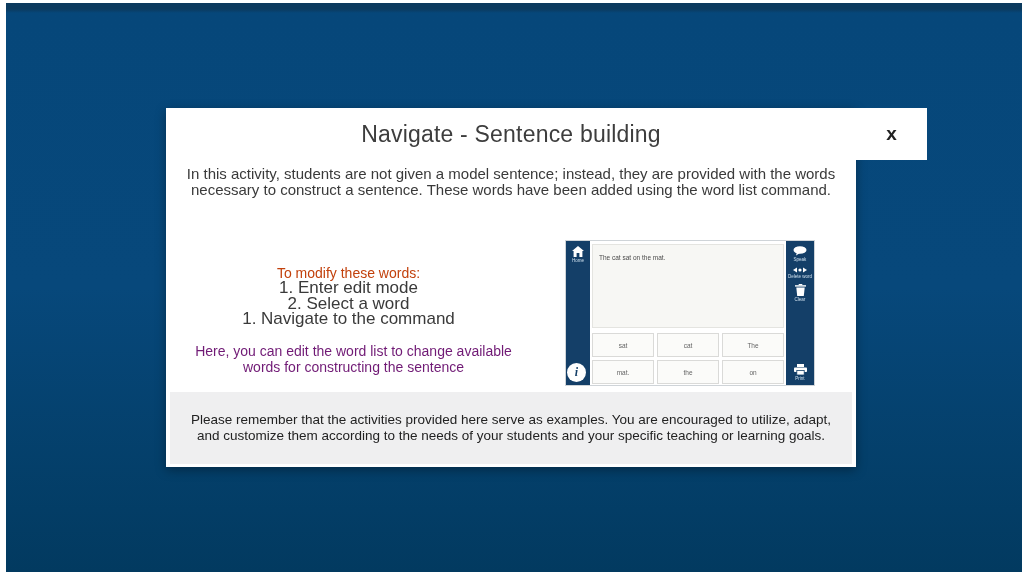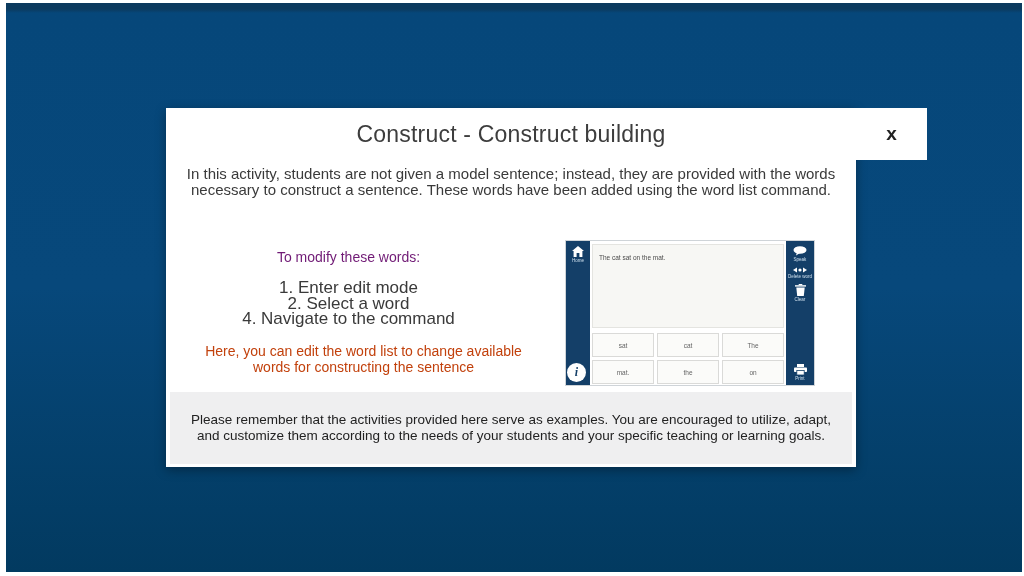--- a/index.html
+++ b/index.html
@@ -31,31 +31,31 @@
     background:#ffffff; border:none; cursor:pointer;
     display:flex; align-items:center; justify-content:center;
     font-family:"Liberation Sans", sans-serif;
     font-size:19px; font-weight:700; color:#222222;
   }
   .intro {
     position:absolute; top:58px; left:14px; right:14px;
     text-align:center; font-size:15px; line-height:16px; color:#3a3a3a;
   }
   .steps-heading {
-    position:absolute; top:141px; left:10px; width:345px;
-    text-align:center; font-size:14px; color:#701a75;
+    position:absolute; top:157px; left:10px; width:345px;
+    text-align:center; font-size:14px; color:#c2410c;
   }
   .steps {
     position:absolute; top:172px; left:10px; width:345px;
     text-align:center; font-size:17px; line-height:15.5px; color:#3a3a3a;
     list-style:none;
   }
   .here-text {
-    position:absolute; top:235px; left:20px; width:355px;
-    text-align:center; font-size:14px; line-height:16px; color:#c2410c;
+    position:absolute; top:235px; left:10px; width:355px;
+    text-align:center; font-size:14px; line-height:16px; color:#701a75;
   }
   .footer-note {
     position:absolute; left:4px; top:284px; width:682px; height:72px;
     background:#efeff0;
     display:flex; align-items:center; justify-content:center;
   }
   .footer-note p {
     text-align:center; font-size:13.5px; line-height:16.5px; color:#222222;
     padding:0 18px;
   }
@@ -103,35 +103,35 @@
   svg { display:block; }
 </style>
 </head>
 <body>
 
 <div class="canvas">
 
   <div class="modal">
 
     <div class="modal-header">
-      <div class="modal-title">Construct - Construct building</div>
+      <div class="modal-title">Navigate - Sentence building</div>
     </div>
 
     <button class="close-btn">
       <span>x</span>
     </button>
 
     <p class="intro">In this activity, students are not given a model sentence; instead, they are provided with the words necessary to construct a sentence. These words have been added using the word list command.</p>
 
     <div class="steps-heading">To modify these words:</div>
 
     <ol class="steps">
       <li>1. Enter edit mode</li>
       <li>2. Select a word</li>
-      <li>4. Navigate to the command</li>
+      <li>1. Navigate to the command</li>
     </ol>
 
     <div class="here-text">Here, you can edit the word list to change available words for constructing the sentence</div>
 
     <div class="preview">
 
       <div class="pv-side pv-left">
         <div class="pv-item">
           <span>
             <svg width="12" height="11" viewBox="0 0 12 11">

